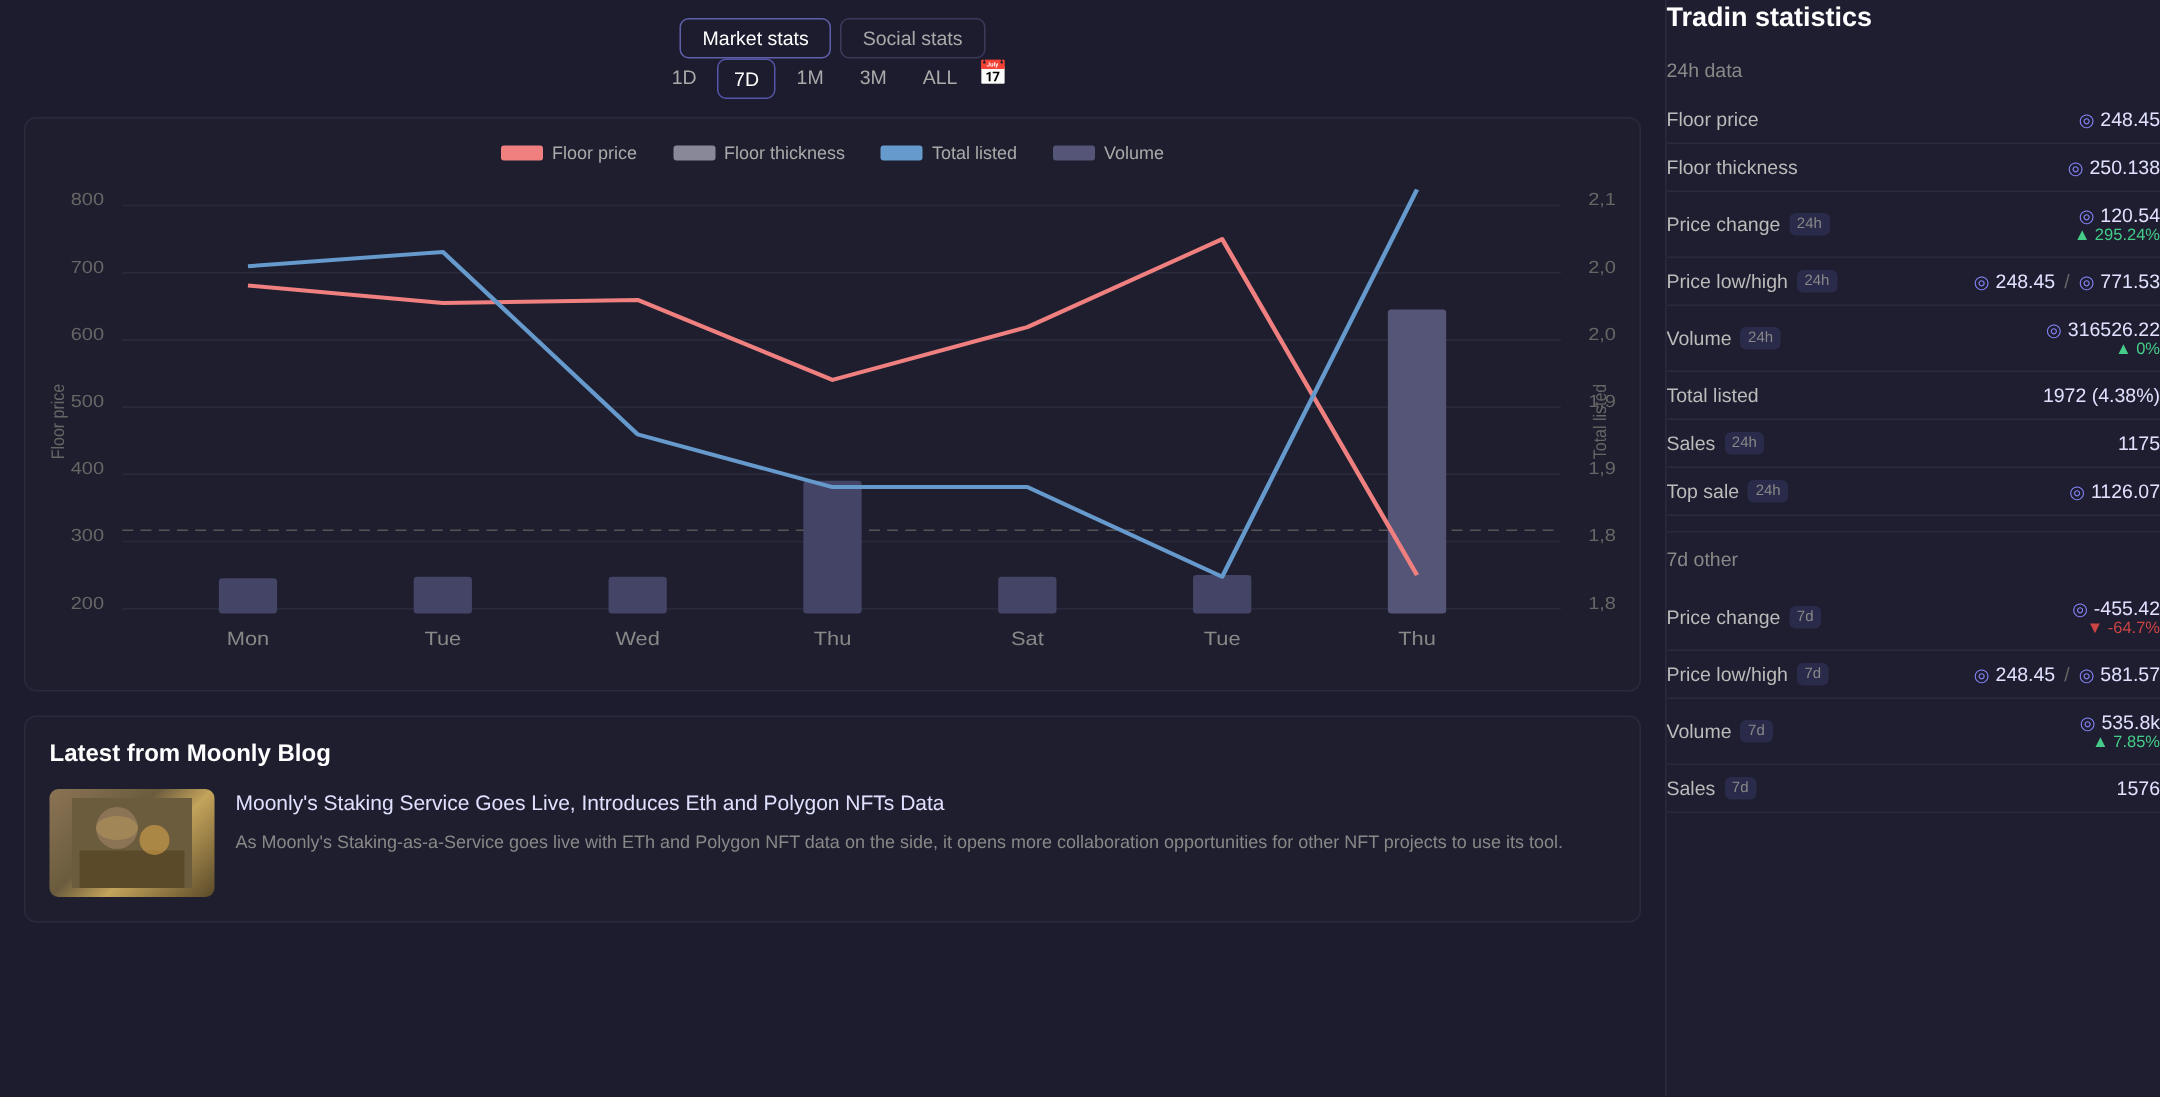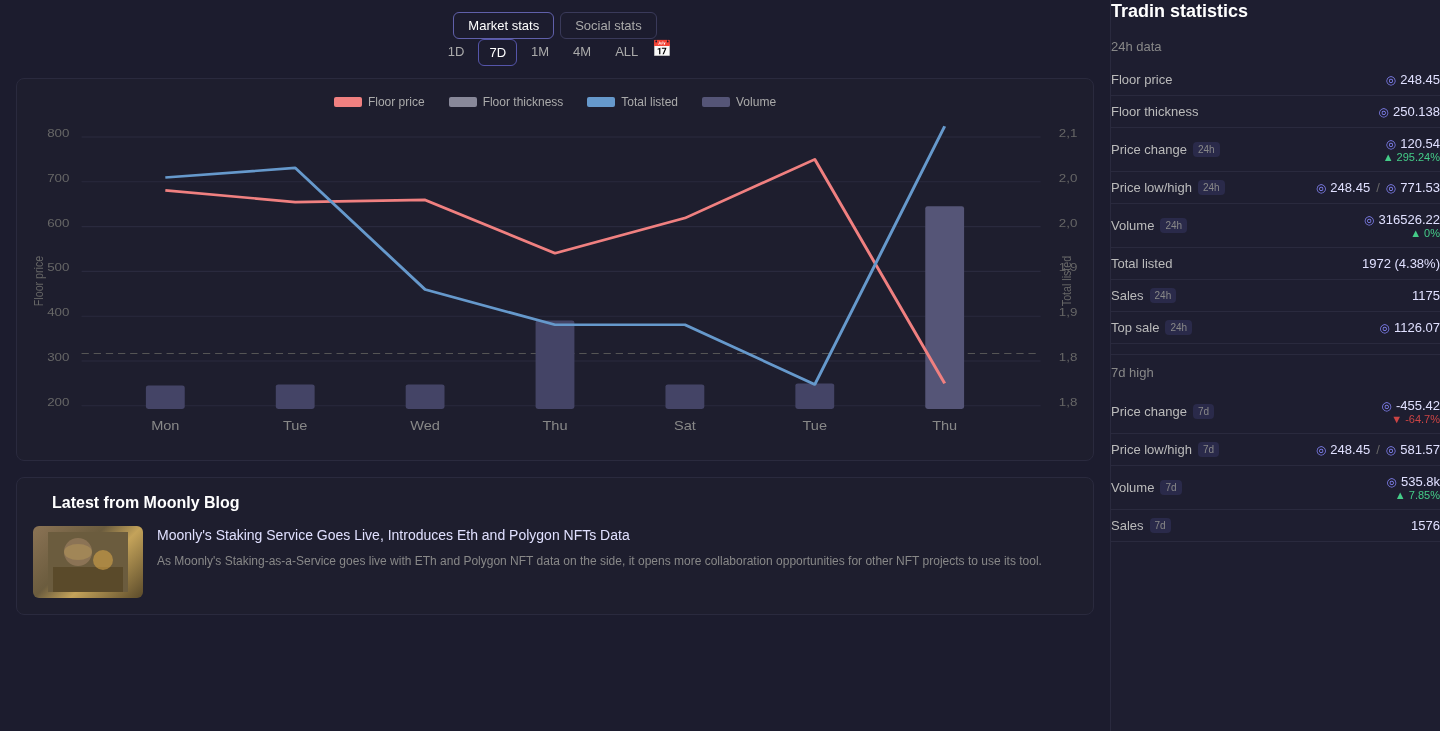--- a/index.html
+++ b/index.html
@@ -110,21 +110,20 @@
       background: #1e1e2e;
       border: 1px solid #2a2a3e;
       border-radius: 8px;
       padding: 16px;
     }
     .blog-title {
       font-size: 16px;
       color: #fff;
       margin-bottom: 14px;
       font-weight: 600;
-      margin-left: 19px;
     }
     .blog-item {
       display: flex;
       gap: 14px;
       align-items: flex-start;
     }
     .blog-thumb {
       width: 110px;
       height: 72px;
       border-radius: 6px;
@@ -226,21 +225,21 @@
 
   <div class="tabs-row">
     <div class="tab-group">
       <button class="tab-btn active">Market stats</button>
       <button class="tab-btn">Social stats</button>
     </div>
     <div class="time-group">
       <button class="time-btn">1D</button>
       <button class="time-btn active">7D</button>
       <button class="time-btn">1M</button>
-      <button class="time-btn">4M</button>
+      <button class="time-btn">3M</button>
       <button class="time-btn">ALL</button>
       <button class="calendar-btn">📅</button>
     </div>
   </div>
 
   <div class="chart-container">
     <div class="chart-legend">
       <div class="legend-item">
         <div class="legend-swatch" style="background:#f08080;"></div>
         <span>Floor price</span>
@@ -418,21 +417,21 @@
     <div class="stat-label">Top sale <span class="badge">24h</span></div>
     <div class="stat-value">
       <div class="with-icon">
           <span class="chain-icon">◎</span>
           <span>1126.07</span>
         </div>
     </div>
   </div>
 
   <div class="separator"></div>
-  <div class="stats-section-label">7d high</div>
+  <div class="stats-section-label">7d other</div>
 
   <div class="stat-row">
     <div class="stat-label">Price change <span class="badge">7d</span></div>
     <div class="stat-value">
       <div class="with-icon">
           <span class="chain-icon">◎</span>
           <span>-455.42</span>
         </div>
       <span class="change-down">▼ -64.7%</span>
     </div>

